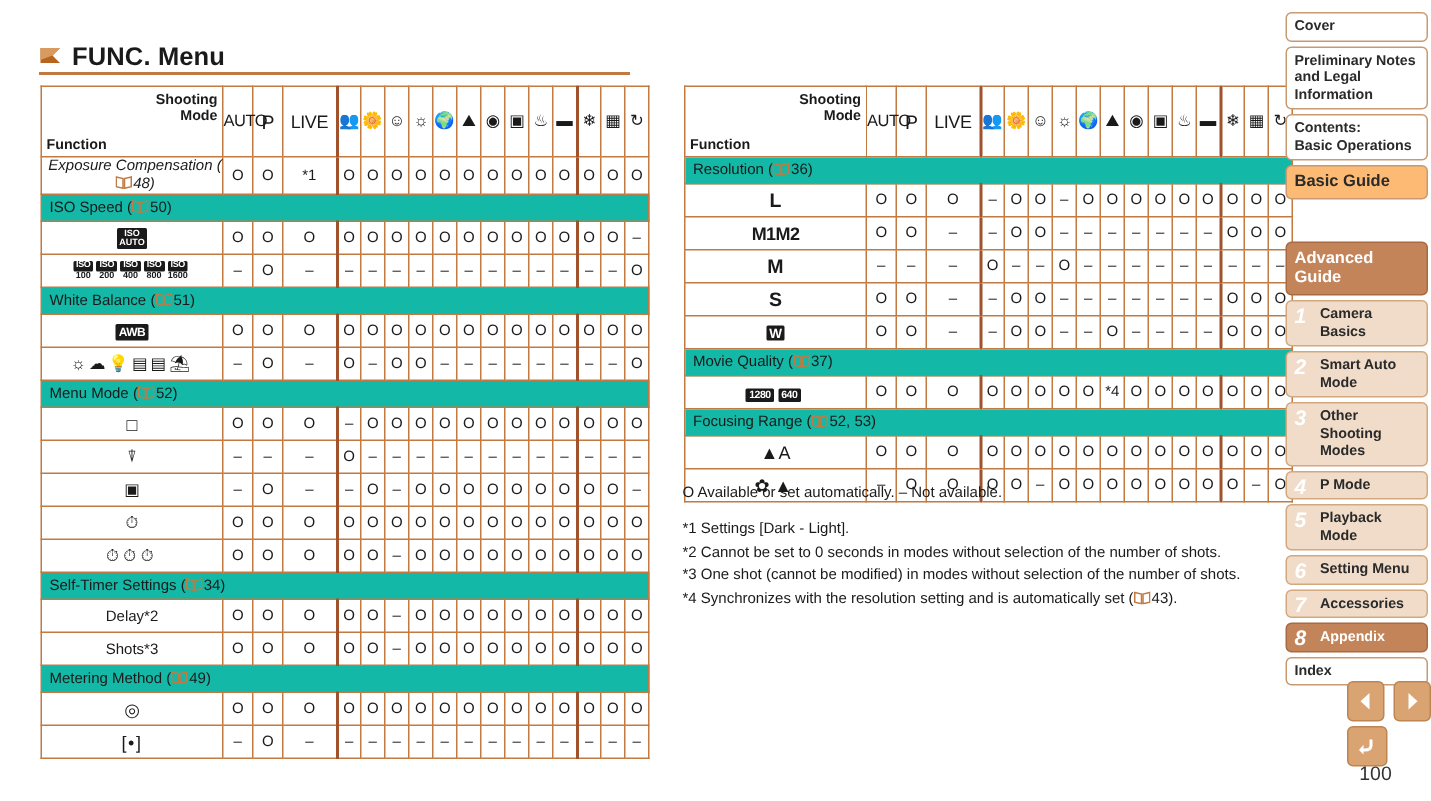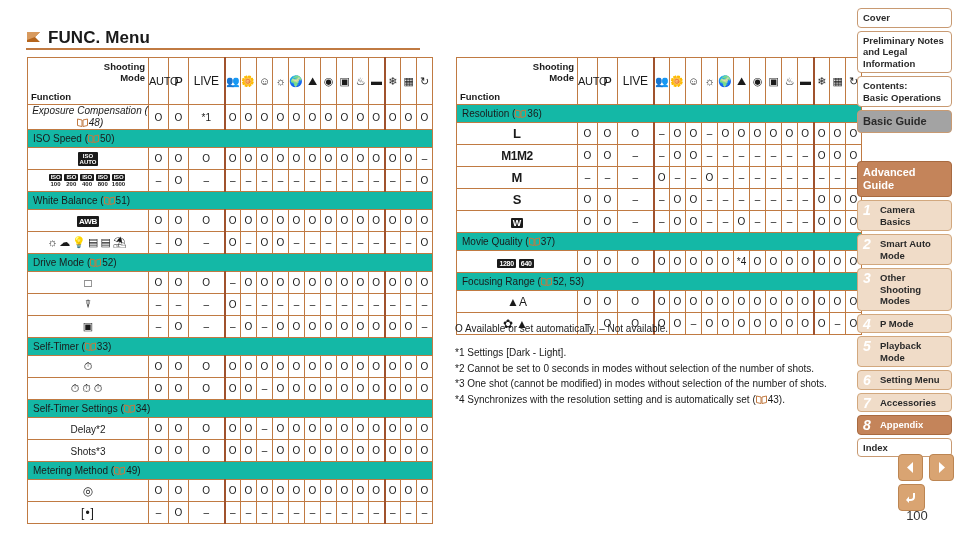--- a/index.html
+++ b/index.html
@@ -132,21 +132,21 @@
 
   
   #sidebar{
     position:absolute;left:857px;top:8px;width:95px;
   }
   .nav{
     box-sizing:border-box;
     width:95px;margin-bottom:3px;
     border:1px solid #c89a72;
     border-radius:4px;
-    background:#a3a3a3;
+    background:#fdba74;
     padding:3px 5px;
     font-size:9.5px;line-height:11.5px;
     font-weight:bold;
     color:#2a2a2a;
     position:relative;
   }
   .nav.big{font-size:11px;line-height:13px;padding:4px 5px;}
   .nav.adv{
     background:#c4845a;border-color:#a86a40;color:#ffffff;
     font-size:11px;line-height:13px;padding:4px 5px;margin-top:28px;
@@ -384,21 +384,21 @@
         <td class="val">–</td>
         <td class="val">–</td>
         <td class="val">–</td>
         <td class="val">–</td>
         <td class="val">–</td>
         <td class="val gsep2">–</td>
         <td class="val">–</td>
         <td class="val">O</td>
       </tr>
       <tr class="secrow">
-        <td colspan="17"><span>Drive Mode (</span><span class="bk"><svg width="11" height="9" viewBox="0 0 11 9">
+        <td colspan="17"><span>Menu Mode (</span><span class="bk"><svg width="11" height="9" viewBox="0 0 11 9">
               <path d="M0.5 1 L5 2 L5 8.5 L0.5 7.5 Z" fill="none" stroke="#c07a42" stroke-width="1"></path>
               <path d="M10.5 1 L6 2 L6 8.5 L10.5 7.5 Z" fill="none" stroke="#c07a42" stroke-width="1"></path>
             </svg></span><span>52)</span></td>
       </tr>
       <tr>
         <td class="rowlab"><span style="font-size:12px;">□</span></td>
         <td class="val">O</td>
         <td class="val">O</td>
         <td class="val">O</td>
         <td class="val gsep">–</td>
@@ -445,26 +445,20 @@
         <td class="val">O</td>
         <td class="val">O</td>
         <td class="val">O</td>
         <td class="val">O</td>
         <td class="val">O</td>
         <td class="val">O</td>
         <td class="val">O</td>
         <td class="val gsep2">O</td>
         <td class="val">O</td>
         <td class="val">–</td>
-      </tr>
-      <tr class="secrow">
-        <td colspan="17"><span>Self-Timer (</span><span class="bk"><svg width="11" height="9" viewBox="0 0 11 9">
-              <path d="M0.5 1 L5 2 L5 8.5 L0.5 7.5 Z" fill="none" stroke="#c07a42" stroke-width="1"></path>
-              <path d="M10.5 1 L6 2 L6 8.5 L10.5 7.5 Z" fill="none" stroke="#c07a42" stroke-width="1"></path>
-            </svg></span><span>33)</span></td>
       </tr>
       <tr>
         <td class="rowlab"><span style="font-size:11px;">⏱</span></td>
         <td class="val">O</td>
         <td class="val">O</td>
         <td class="val">O</td>
         <td class="val gsep">O</td>
         <td class="val">O</td>
         <td class="val">O</td>
         <td class="val">O</td>

